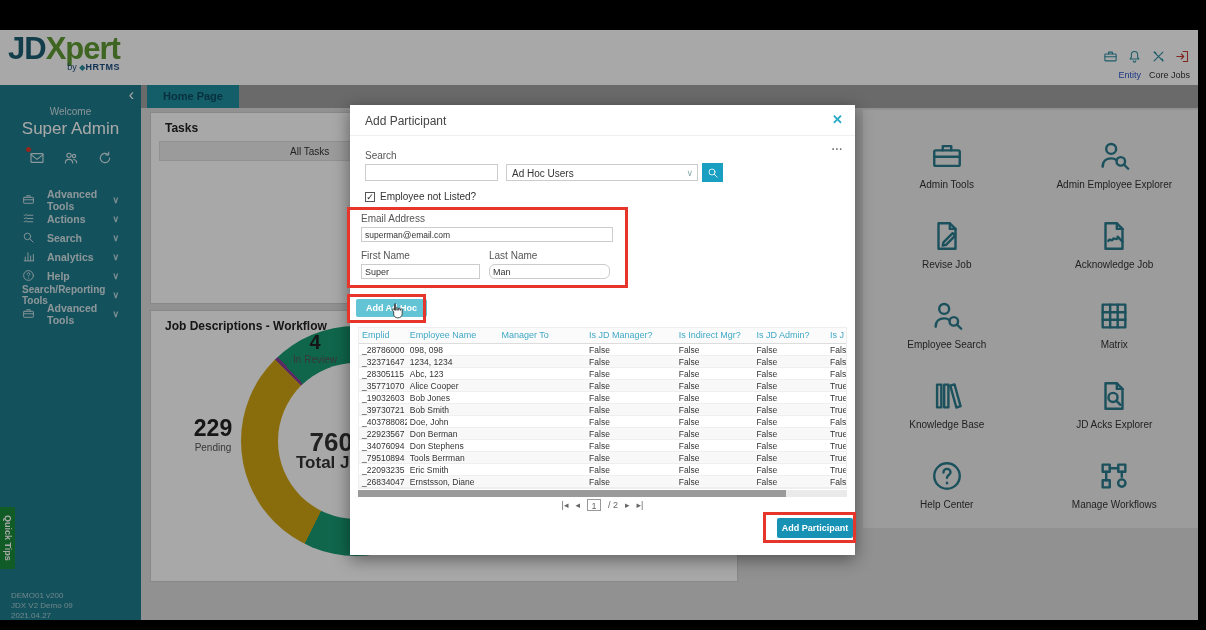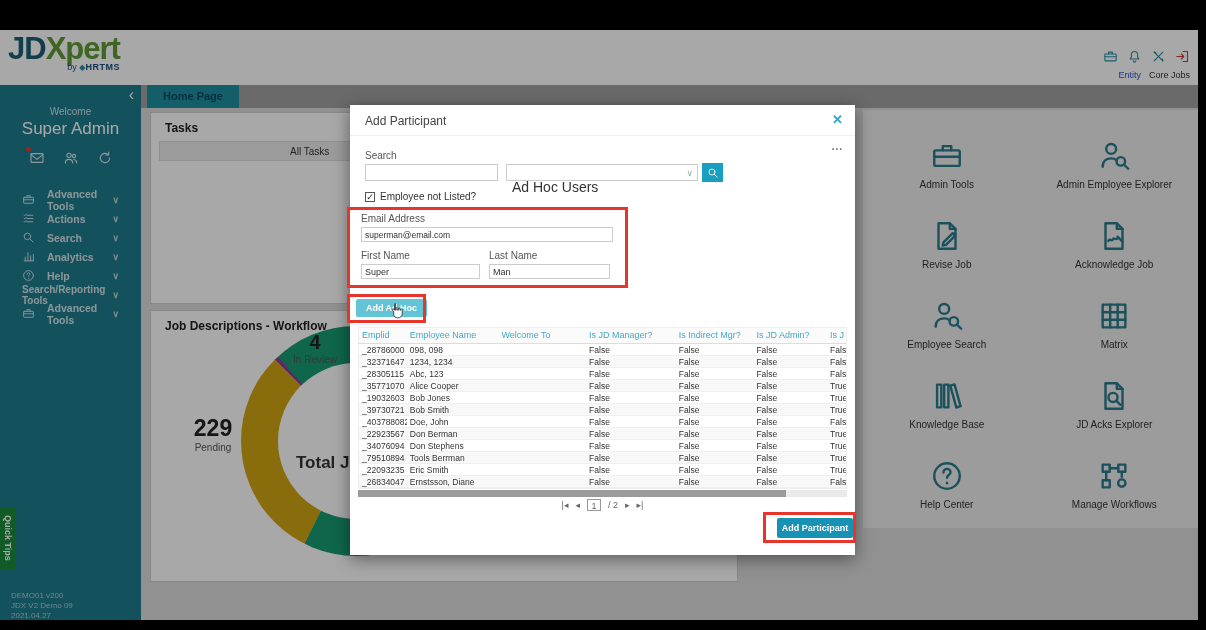--- a/index.html
+++ b/index.html
@@ -79,34 +79,34 @@
            box-shadow:0 4px 16px rgba(0,0,0,0.45); font-size:10px; color:#333; }
   .m-title { position:absolute; left:15px; top:9px; font-size:12px; color:#444; }
   .m-close { position:absolute; right:12px; top:7px; color:#29a9c8; font-size:13px; font-weight:bold; cursor:pointer; }
   .m-divider { position:absolute; left:0; top:30px; width:505px; border-top:1px solid #f0f0f0; }
   .m-search-label { position:absolute; left:15px; top:45px; color:#555; }
   .m-dots { position:absolute; right:12px; top:36px; color:#666; font-weight:bold; letter-spacing:1px; cursor:pointer; }
   .m-input { position:absolute; border:1px solid #ccc; background:#fff; font-size:9px; color:#333; padding:2px 3px;
              font-family:"Liberation Sans", sans-serif; }
   .m-search-input { left:15px; top:59px; width:133px; height:17px; }
   .m-select { position:absolute; left:156px; top:59px; width:192px; height:17px; border:1px solid #ccc; cursor:pointer; }
-  .m-select .val { position:absolute; left:5px; top:14px; font-size:14px; }
+  .m-select .val { position:absolute; left:5px; top:3px; font-size:10px; }
   .m-select .chev { position:absolute; right:4px; top:3px; color:#8aa; font-size:9px; }
   .m-search-btn { position:absolute; left:352px; top:58px; width:21px; height:19px; background:#189fc2; color:#fff;
                   display:flex; align-items:center; justify-content:center; cursor:pointer; }
   .m-search-btn .icn { width:12px; height:12px; }
   .m-check-row { position:absolute; left:15px; top:86px; display:flex; align-items:center; gap:5px; }
   .m-checkbox { width:10px; height:10px; border:1px solid #555; font-size:9px; line-height:9px; text-align:center; color:#222; cursor:pointer; }
   .m-field-label { position:absolute; color:#555; }
   .m-email-label { left:11px; top:108px; }
   .m-email-input { left:11px; top:122px; width:252px; height:15px; font-size:8.5px; }
   .m-first-label { left:11px; top:145px; }
   .m-last-label { left:139px; top:145px; }
   .m-first-input { left:11px; top:159px; width:119px; height:15px; }
-  .m-last-input { left:139px; top:159px; width:121px; height:15px; }
+  .m-last-input { left:139px; top:159px; width:121px; height:15px;border-radius:6px; }
   .btn-teal { position:absolute; color:#fff; font-weight:bold; font-size:9px; text-align:center; border-radius:2px; cursor:pointer;
               font-family:"Liberation Sans", sans-serif; border:none; }
   .m-addadhoc { left:6px; top:194px; width:71px; height:18px; background:#63c4d6; line-height:18px; }
   .m-addpart { left:427px; top:413px; width:76px; height:20px; background:#1792b5; line-height:20px; }
 
   .m-table { position:absolute; left:8px; top:222px; width:489px; height:162px; overflow:hidden; border:1px solid #eee; }
   .thead { display:flex; height:16px; background:#fbfbfb; border-bottom:1px solid #ddd; color:#3fa8c6; font-size:9px; }
   .thead > div { padding:2px 0 0 3px; overflow:hidden; white-space:nowrap; }
   .trow { display:flex; height:12px; font-size:8.5px; color:#333; border-bottom:1px solid #efefef; }
   .trow:nth-child(even) { background:#f8f8f8; }
@@ -288,20 +288,21 @@
         <div class="donut" id="donut" style="background: conic-gradient(from 317deg, rgb(24, 155, 114) 0deg, rgb(24, 155, 114) 249.6deg, rgb(209, 166, 21) 249.6deg, rgb(209, 166, 21) 358.1deg, rgb(139, 67, 151) 358.1deg, rgb(139, 67, 151) 360deg);"></div>
         <div class="donut-hole"></div>
         <div class="callout co-inreview">
           <span class="num">4</span>
           <span class="cap">In Review</span>
         </div>
         <div class="callout co-pending">
           <span class="num">229</span>
           <span class="cap">Pending</span>
         </div>
+        <div class="donut-center-num">760</div>
         <div class="donut-center-cap">Total Jobs</div>
       </div>
 
       <div class="launcher" id="launcher-grid">
           <div class="launch-item">
             <span class="icn">
               <svg viewBox="0 0 24 24" width="100%" height="100%" fill="none" stroke="currentColor" stroke-width="1.7" stroke-linecap="round" stroke-linejoin="round">
                 <rect x="3" y="8" width="18" height="11" rx="1"></rect>
                 <path d="M9 8V5h6v3M3 12.5h18"></path>
               </svg>
@@ -436,21 +437,21 @@
     <div class="m-field-label m-first-label">First Name</div>
     <input class="m-input m-first-input" value="Super" style="">
     <div class="m-field-label m-last-label">Last Name</div>
     <input class="m-input m-last-input" value="Man" style="">
     <button class="btn-teal m-addadhoc">Add Ad Hoc</button>
 
     <div class="m-table">
       <div class="thead" id="thead">
           <div class="c0">Emplid</div>
           <div class="c1">Employee Name</div>
-          <div class="c2">Welcome To</div>
+          <div class="c2">Manager To</div>
           <div class="c3">Is JD Manager?</div>
           <div class="c4">Is Indirect Mgr?</div>
           <div class="c5">Is JD Admin?</div>
           <div class="c6">Is J</div>
         </div>
       <div id="tbody">
           <div class="trow">
             <div class="c0">_28786000</div>
             <div class="c1">098, 098</div>
             <div class="c2"></div>

